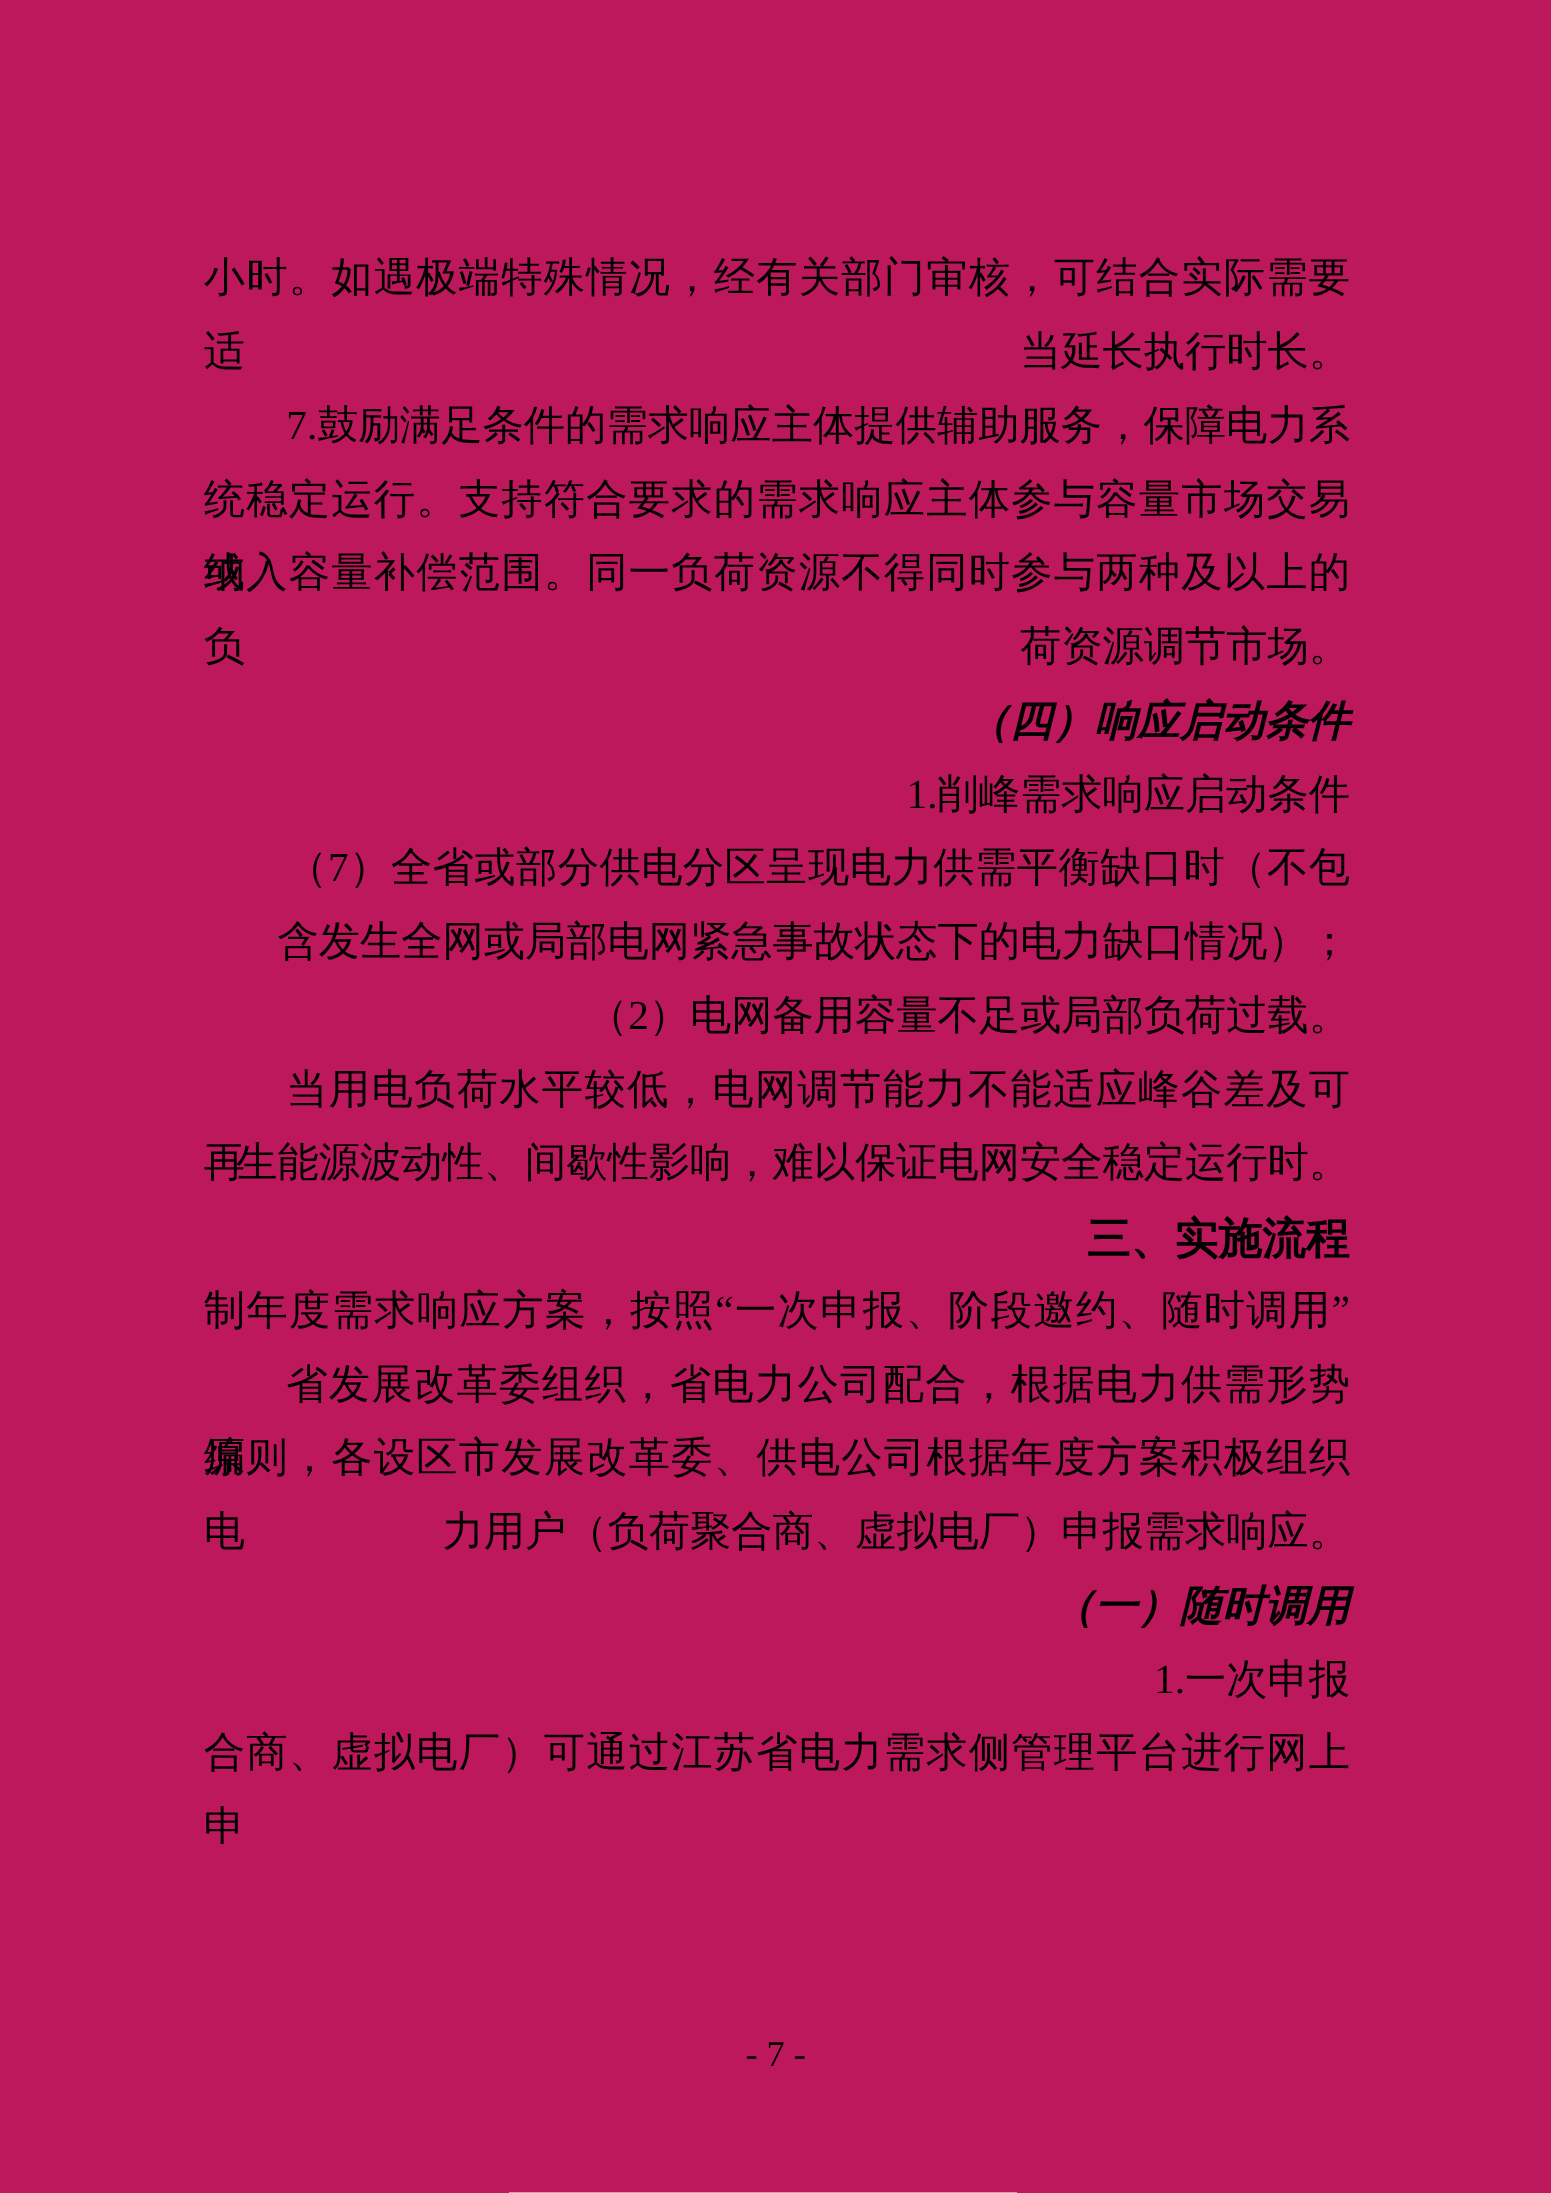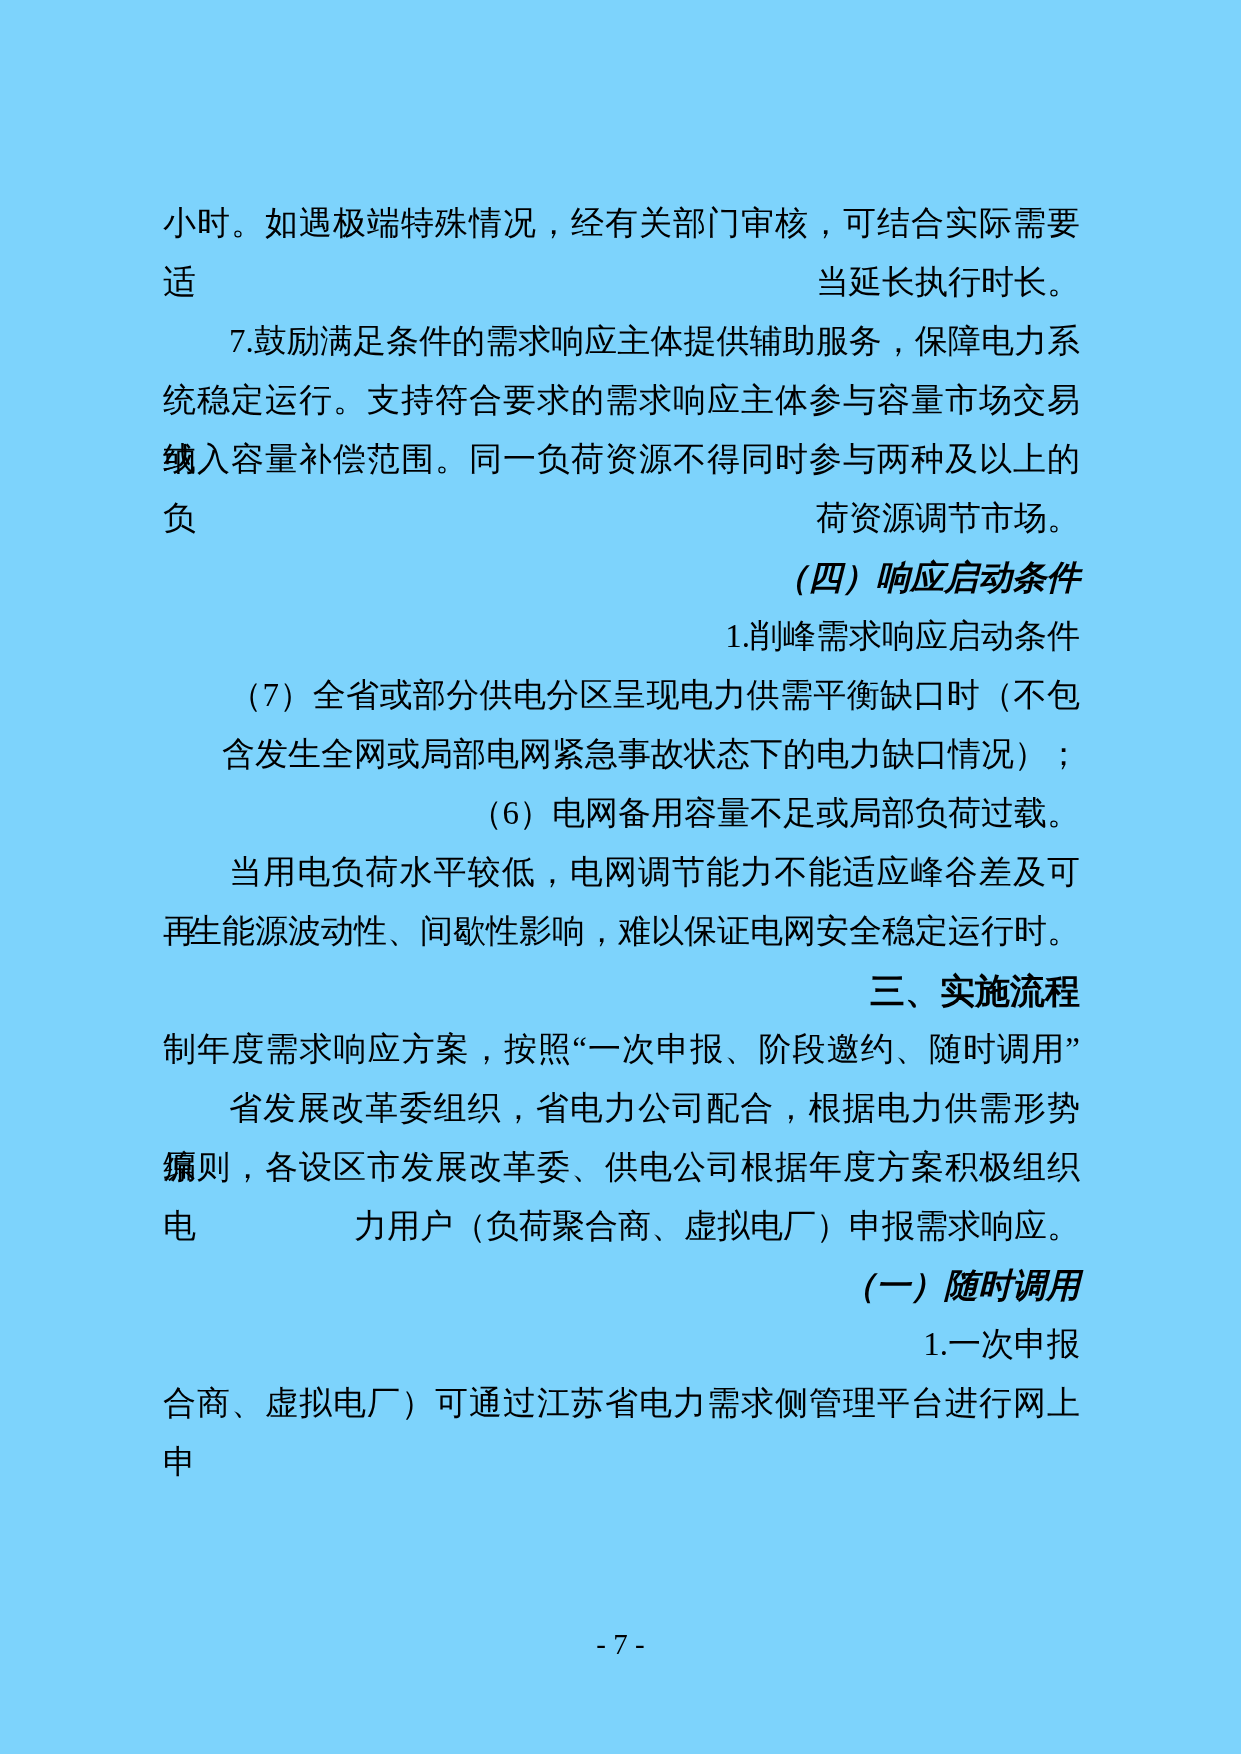--- a/index.html
+++ b/index.html
@@ -4,21 +4,21 @@
 <style>
   html, body {
     margin: 0;
     padding: 0;
     background: #ffffff;
   }
   .page {
     position: relative;
     width: 1241px;
     height: 1754px;
-    background: #7dd3fc;
+    background: #be185d;
     overflow: hidden;
     font-family: "Liberation Serif", "DejaVu Serif", serif;
     color: #000000;
   }
   .content {
     position: absolute;
     left: 163px;
     top: 194px;
     width: 917px;
   }
@@ -71,21 +71,21 @@
     <div class="line j">小时。如遇极端特殊情况，经有关部门审核，可结合实际需要适</div>
     <div class="line">当延长执行时长。</div>
     <div class="line ind j">7.鼓励满足条件的需求响应主体提供辅助服务，保障电力系</div>
     <div class="line j">统稳定运行。支持符合要求的需求响应主体参与容量市场交易或</div>
     <div class="line j">纳入容量补偿范围。同一负荷资源不得同时参与两种及以上的负</div>
     <div class="line">荷资源调节市场。</div>
     <div class="line ind h2">（四）响应启动条件</div>
     <div class="line ind">1.削峰需求响应启动条件</div>
     <div class="line ind j">（7）全省或部分供电分区呈现电力供需平衡缺口时（不包</div>
     <div class="line">含发生全网或局部电网紧急事故状态下的电力缺口情况）；</div>
-    <div class="line ind">（6）电网备用容量不足或局部负荷过载。</div>
+    <div class="line ind">（2）电网备用容量不足或局部负荷过载。</div>
     <div class="line ind j">当用电负荷水平较低，电网调节能力不能适应峰谷差及可再</div>
     <div class="line">生能源波动性、间歇性影响，难以保证电网安全稳定运行时。</div>
     <div class="line ind h1">三、实施流程</div>
     <div class="line j">制年度需求响应方案，按照“一次申报、阶段邀约、随时调用”</div>
     <div class="line ind j">省发展改革委组织，省电力公司配合，根据电力供需形势编</div>
     <div class="line j">原则，各设区市发展改革委、供电公司根据年度方案积极组织电</div>
     <div class="line">力用户（负荷聚合商、虚拟电厂）申报需求响应。</div>
     <div class="line ind h2">（一）随时调用</div>
     <div class="line ind">1.一次申报</div>
     <div class="line j">合商、虚拟电厂）可通过江苏省电力需求侧管理平台进行网上申</div>

